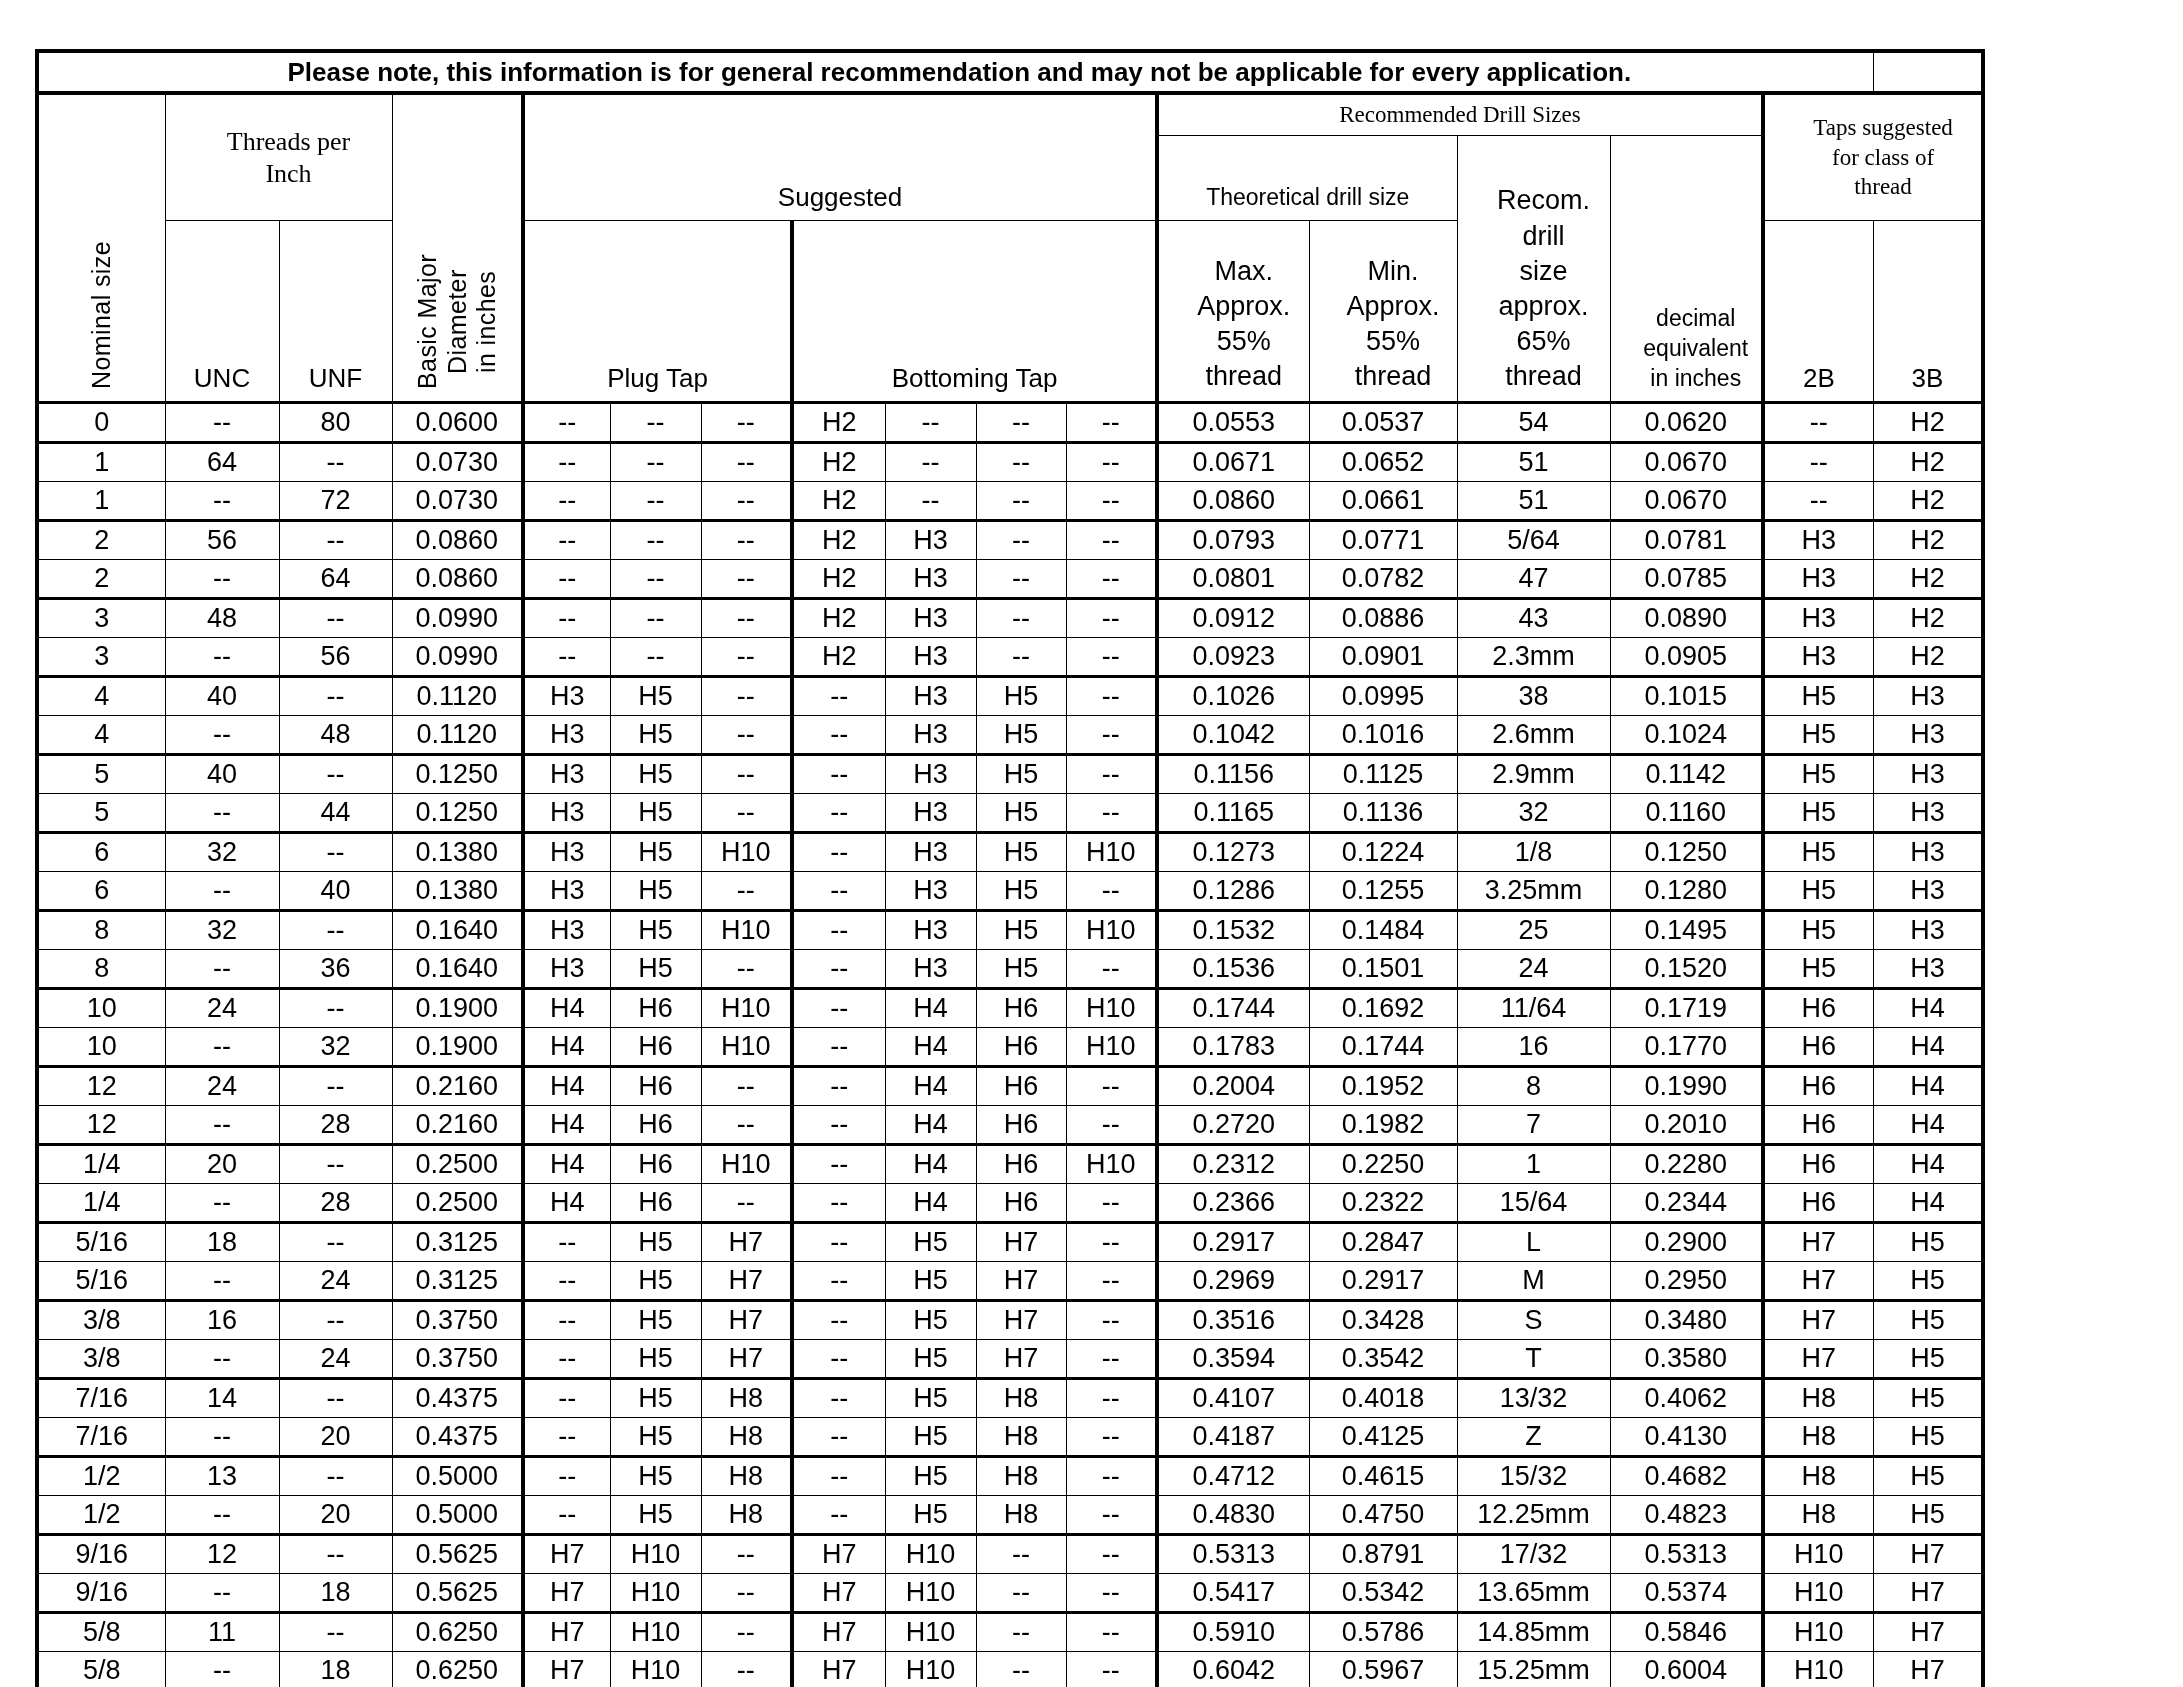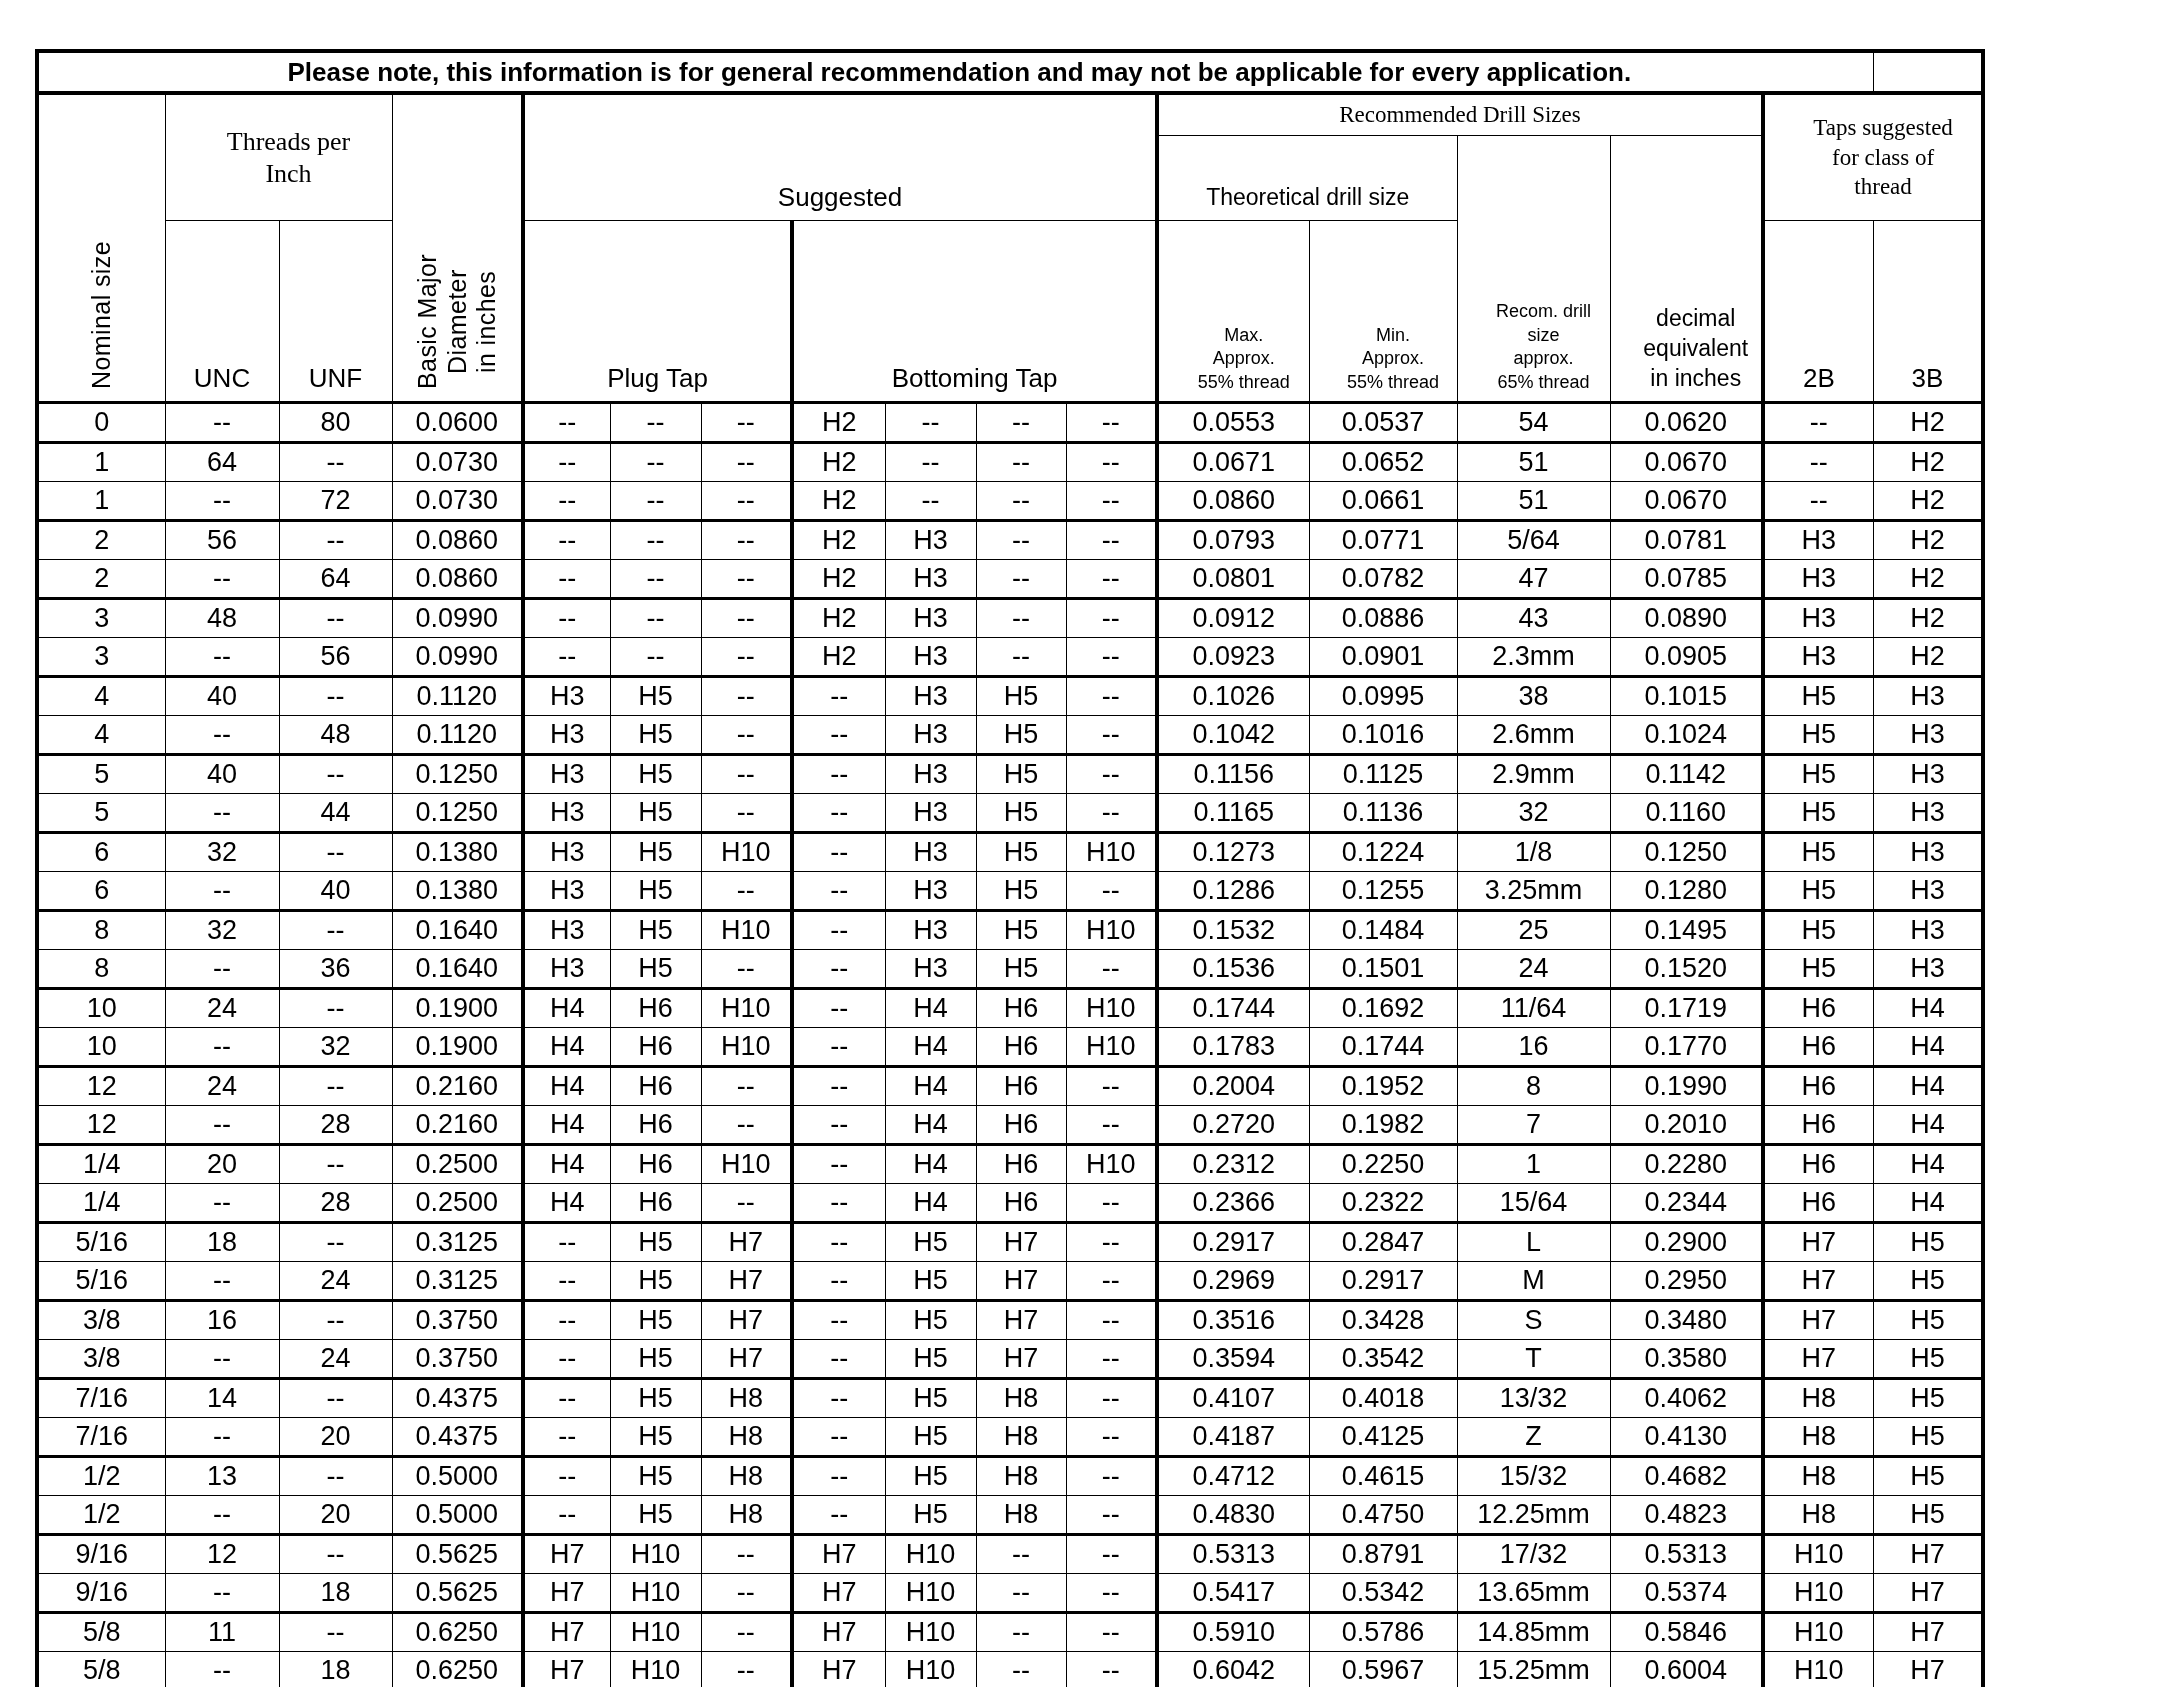--- a/index.html
+++ b/index.html
@@ -38,21 +38,21 @@
   }
 
   
   tr.hA th { height: 40px; }
   tr.hB th { height: 77px; }
   tr.hC th { height: 173px; }
   th { font-size: 26px; text-align: center; vertical-align: middle; line-height: 1.2; }
   .pre { white-space: pre-line; padding-left: 20px; }
   .bottom { vertical-align: bottom; padding-bottom: 7px; }
   .mid { vertical-align: middle; font-family: Liberation Serif, serif; }
-  .small { font-size: 18px; line-height: 1.3; }
+  .small { font-size: 27px; line-height: 1.3; }
   .med { font-size: 23px; line-height: 1.3; }
   .thickL { border-left: 4.4px solid #000; }
 
   
   th.vert-cell { vertical-align: bottom; text-align: center; padding-bottom: 5.2px; }
   .vert {
     display: inline-block;
     writing-mode: vertical-rl;
     transform: rotate(180deg);
     white-space: pre-line;

